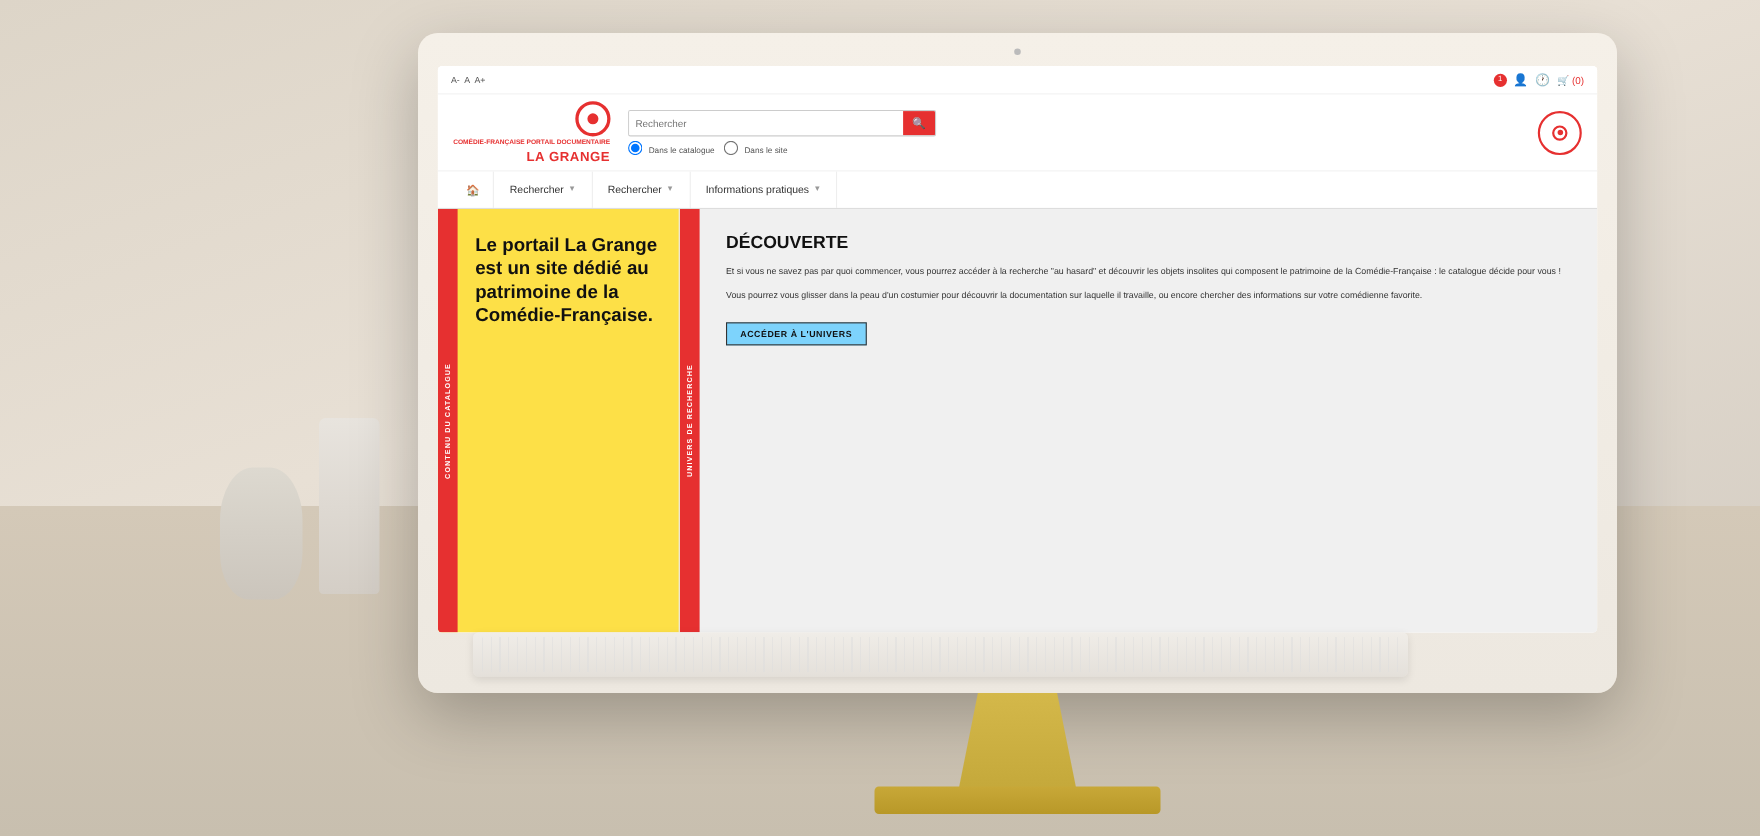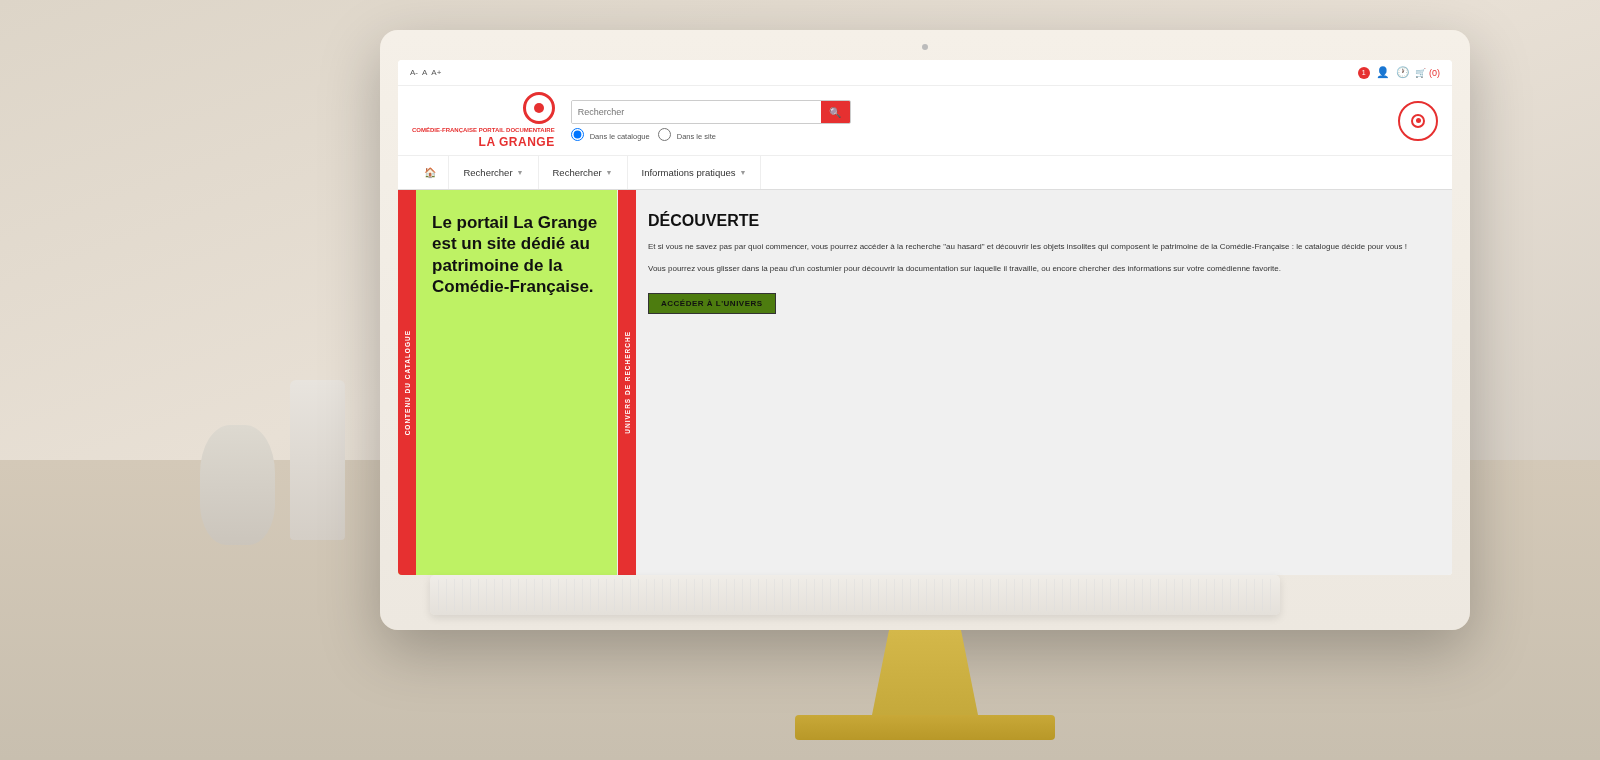--- a/index.html
+++ b/index.html
@@ -343,21 +343,21 @@
     .main-content {
       display: flex;
       height: calc(100% - 130px);
       background: #f5f5f5;
     }
 
     
     .left-panel {
       width: 220px;
       min-width: 220px;
-      background: #bef264;
+      background: #fde047;
       border-right: 1px solid #eee;
       position: relative;
       overflow: hidden;
     }
     .left-panel-tab {
       position: absolute;
       left: 0;
       top: 0;
       bottom: 0;
       width: 18px;
@@ -417,21 +417,21 @@
     .right-panel-tab-text {
       color: #fff;
       font-size: 6.5px;
       font-weight: bold;
       writing-mode: vertical-rl;
       transform: rotate(180deg);
       letter-spacing: 1px;
       text-transform: uppercase;
     }
     .right-panel-body {
-      margin-left: 10px;
+      margin-left: 22px;
       padding: 22px 20px 16px 20px;
     }
     .discovery-title {
       font-size: 16px;
       font-weight: 900;
       color: #111;
       margin-bottom: 10px;
       text-transform: uppercase;
     }
     .discovery-text {
@@ -440,21 +440,21 @@
       line-height: 1.7;
       margin-bottom: 8px;
     }
     .discovery-btn {
       display: inline-block;
       border: 1.5px solid #333;
       padding: 5px 12px;
       font-size: 8px;
       font-weight: bold;
       color: #111;
-      background: #4d7c0f;
+      background: #7dd3fc;
       cursor: pointer;
       margin-top: 10px;
       letter-spacing: 0.5px;
     }
   </style>
 </head>
 <body>
 
 <div class="room-bg"></div>
 <div class="desk"></div>

